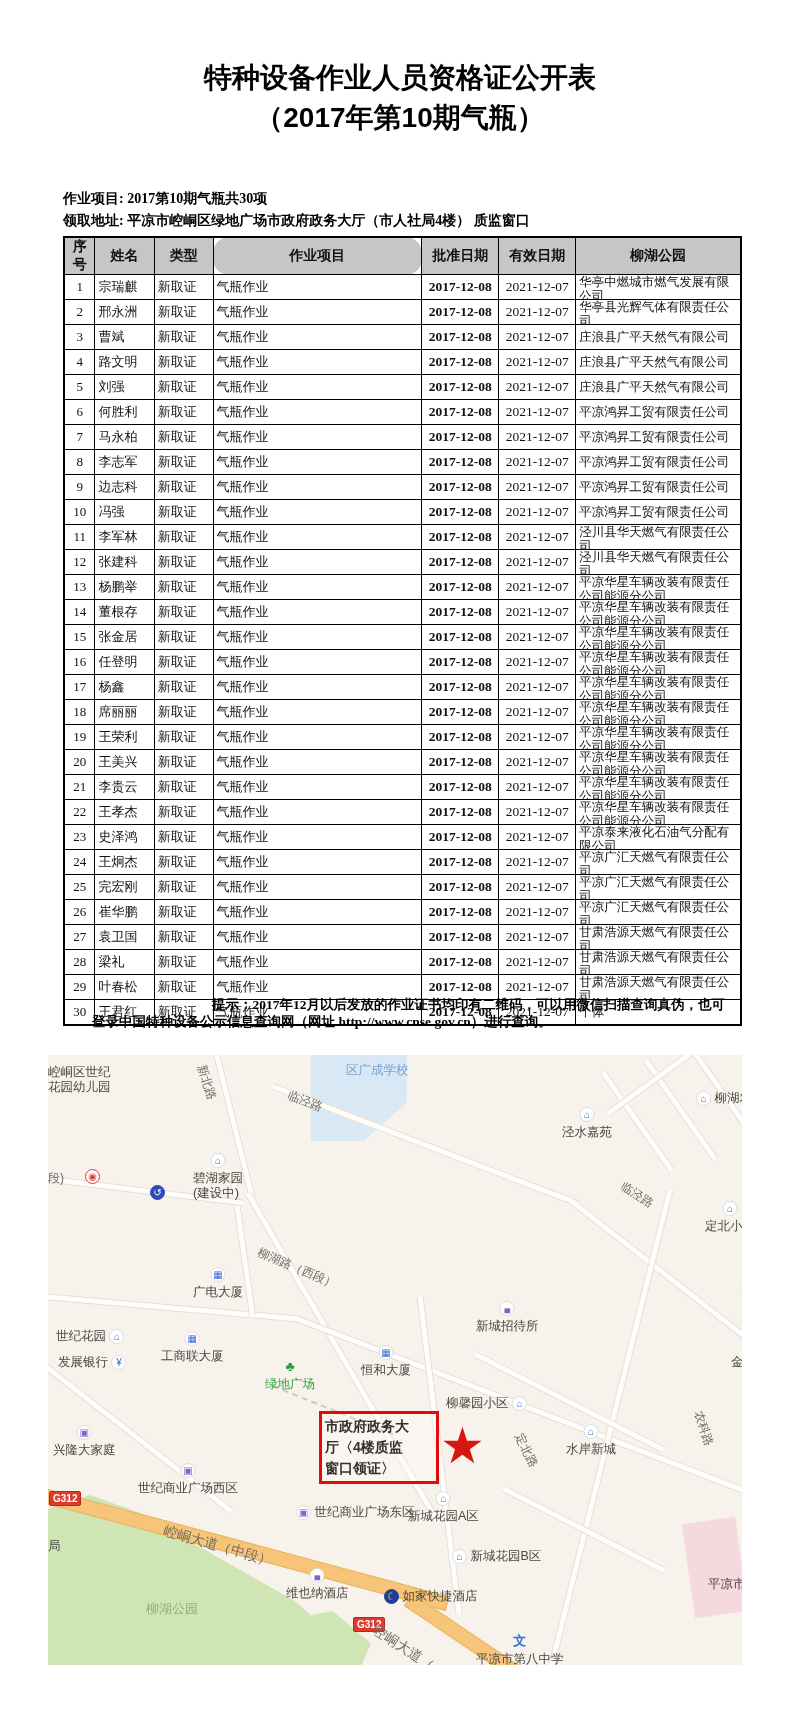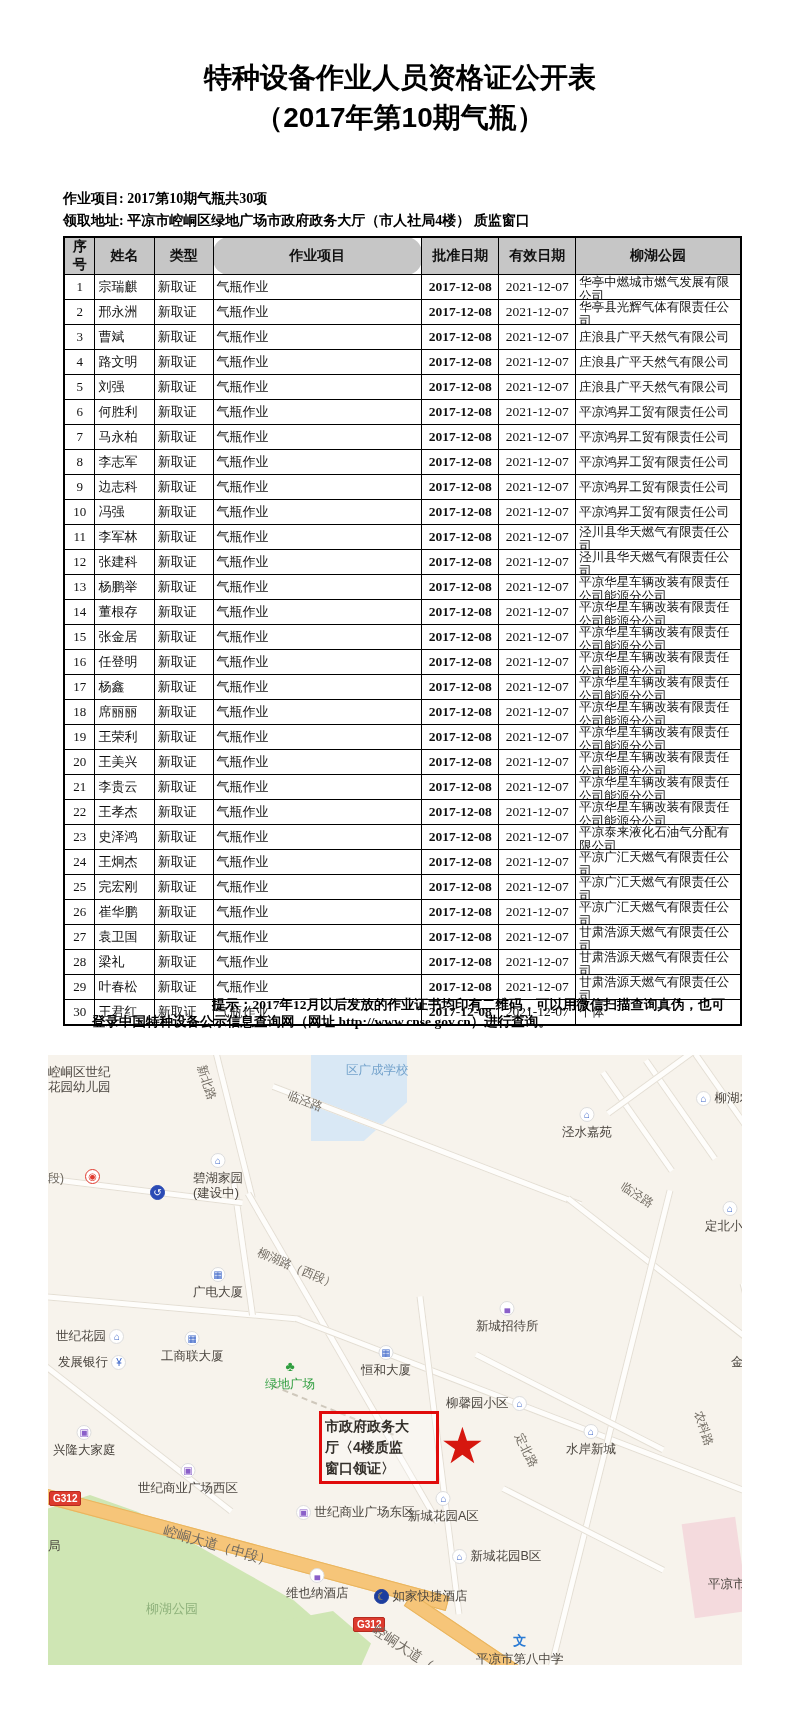--- a/index.html
+++ b/index.html
@@ -480,21 +480,21 @@
       <div class="m-label" style="left: 0px; top: 300px; margin-left: 10px;"><span>发展银行</span> <span class="poi icon-bank">¥</span></div>
       <div class="m-label" style="left: 5px; top: 384px; margin-top: 4px;"><span class="poi icon-bag icon-top">▣</span><span>兴隆大家庭</span></div>
       <div class="m-label" style="left: 90px; top: 422px; margin-top: 4px;"><span class="poi icon-bag icon-top">▣</span><span>世纪商业广场西区</span></div>
       <div class="m-label t-road" style="left: 477px; top: 376px; transform: rotate(64deg);"><span>定北路</span></div>
       <div class="m-label" style="left: 518px; top: 383px; margin-top: 4px;"><span class="poi icon-house icon-top">⌂</span><span>水岸新城</span></div>
       <div class="m-label t-road" style="left: 657px; top: 354px; transform: rotate(72deg);"><span>农科路</span></div>
       <div class="m-label t-badge" style="left: 1px; top: 436px;"><span>G312</span></div>
       <div class="m-label t-road" style="left: 118px; top: 468px; transform: rotate(16deg); font-size: 14px;"><span>崆峒大道（中段）</span></div>
       <div class="m-label" style="left: 238px; top: 527px; margin-top: 4px;"><span class="poi icon-bed icon-top">▄</span><span>维也纳酒店</span></div>
       <div class="m-label" style="left: 248px; top: 450px;"><span class="poi icon-bag">▣</span> <span>世纪商业广场东区</span></div>
-      <div class="m-label" style="left: 326px; top: 534px;"><span class="poi icon-homeinn">☾</span> <span>如家快捷酒店</span></div>
+      <div class="m-label" style="left: 336px; top: 534px;"><span class="poi icon-homeinn">☾</span> <span>如家快捷酒店</span></div>
       <div class="m-label t-badge" style="left: 305px; top: 562px;"><span>G312</span></div>
       <div class="m-label t-road" style="left: 330px; top: 567px; transform: rotate(33deg); font-size: 14px;"><span>崆峒大道（</span></div>
       <div class="m-label" style="left: 360px; top: 450px; margin-top: 4px;"><span class="poi icon-house icon-top">⌂</span><span>新城花园A区</span></div>
       <div class="m-label" style="left: 404px; top: 494px;"><span class="poi icon-house">⌂</span> <span>新城花园B区</span></div>
       <div class="m-label t-park" style="left: 98px; top: 546px;"><span>柳湖公园</span></div>
       <div class="m-label" style="left: 428px; top: 593px; margin-top: 4px;"><span class="nakedicon icon-school icon-top">文</span><span>平凉市第八中学</span></div>
       <div class="m-label" style="left: 0px; top: 484px;"><span>局</span></div>
       <div class="m-label" style="left: 683px; top: 300px;"><span>金</span></div>
       <div class="m-label" style="left: 660px; top: 522px;"><span>平凉市</span></div>
     </div>

